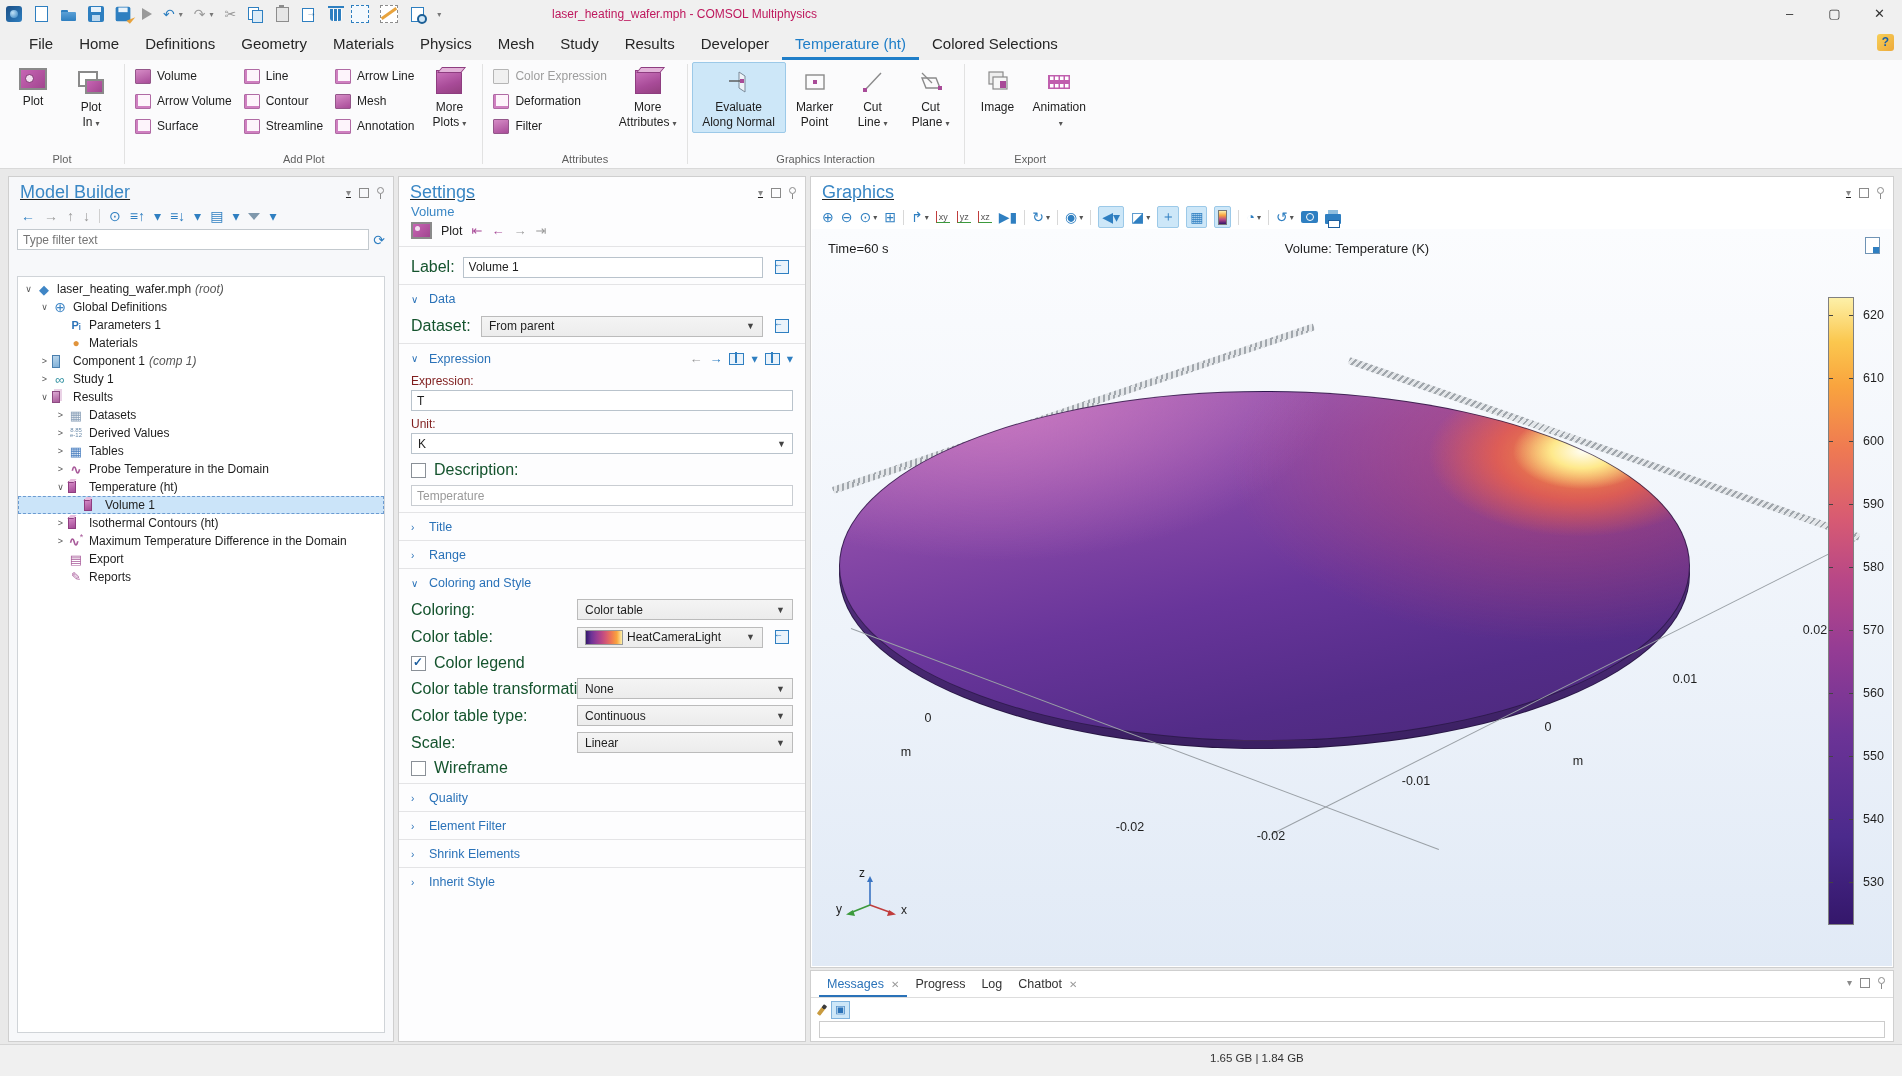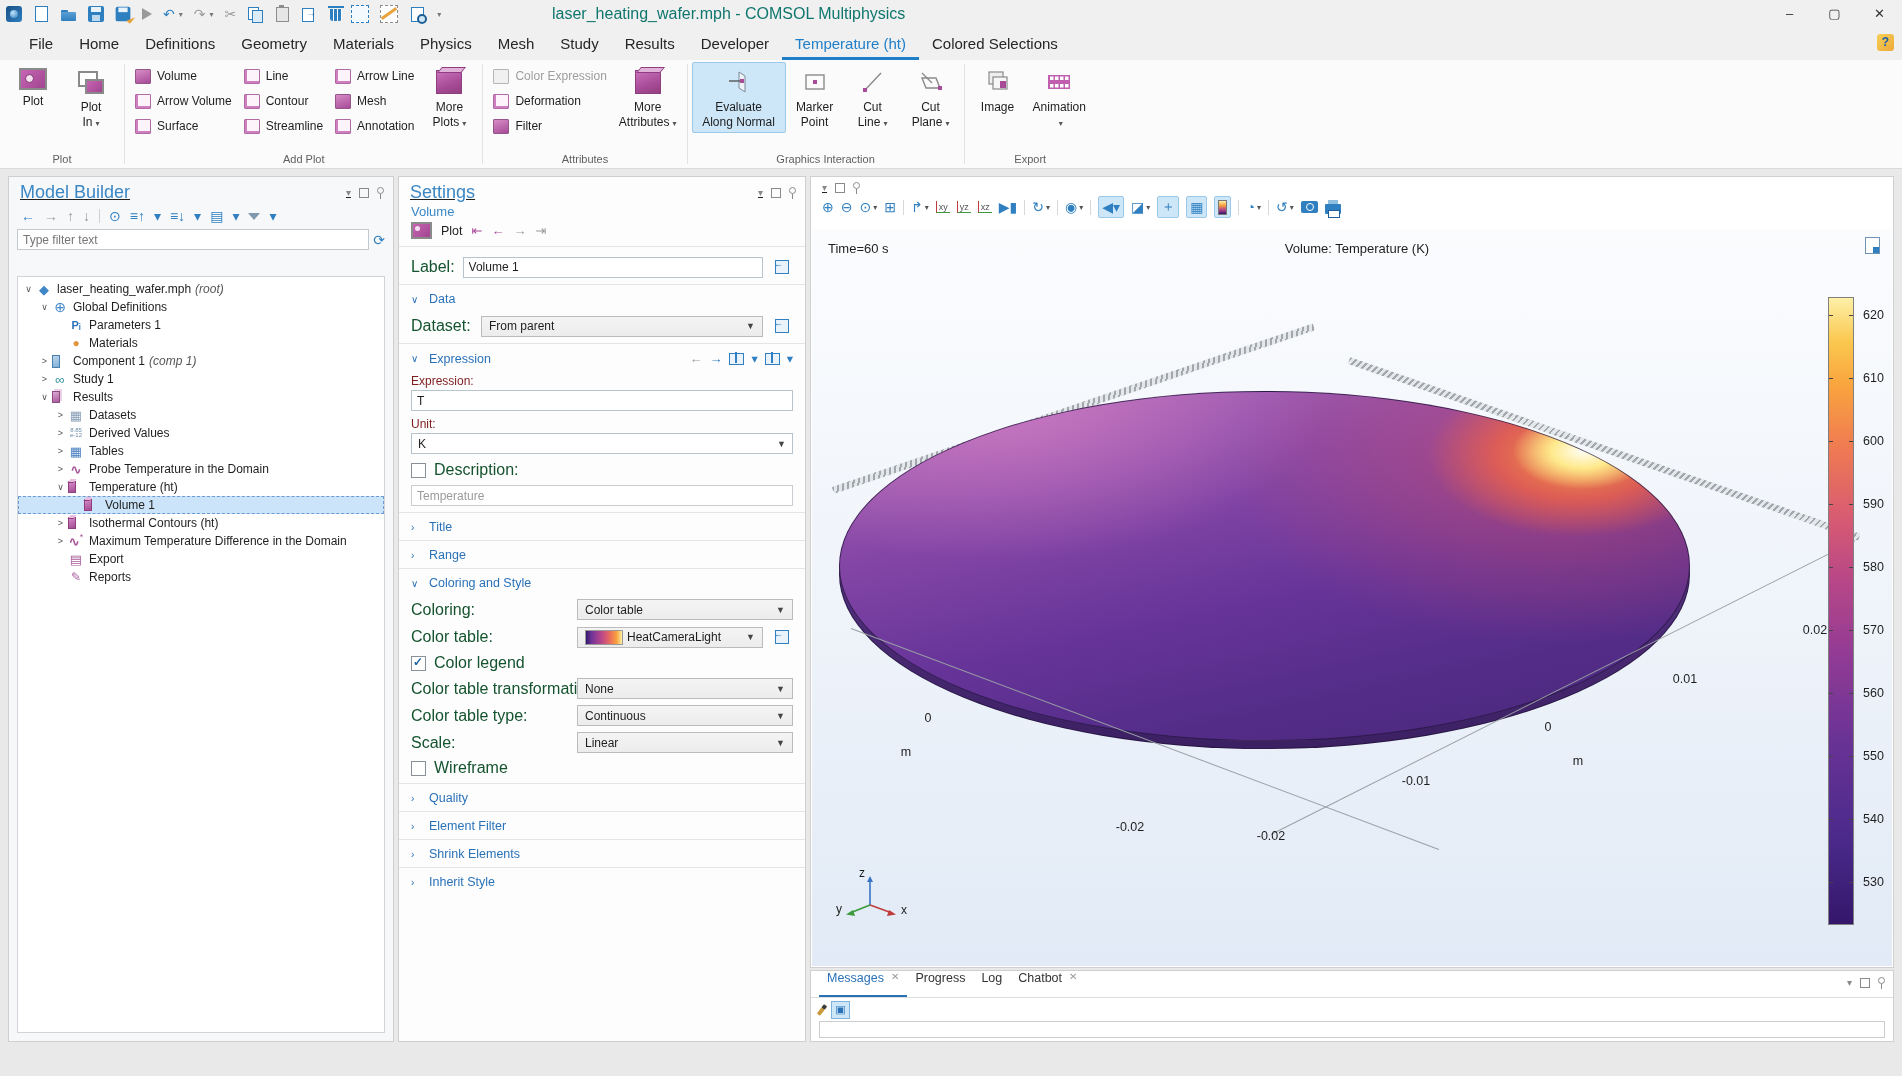--- a/index.html
+++ b/index.html
@@ -34,21 +34,21 @@
   .qi-paste::after{content:"";position:absolute;left:5px;top:-1px;width:5px;height:3px;background:#8d8d8d;}
   .qi-dup::before{content:"";position:absolute;left:1px;top:2px;width:10px;height:12px;background:#fff;border:1.3px solid #2e7fc0;}
   .qi-dup::after{content:"→";position:absolute;left:5px;top:1px;font-size:10px;color:#1c5f96;font-weight:bold;}
   .qi-del{background:repeating-linear-gradient(90deg,#2e7fc0 0 3px,#fff 3px 4px);border-radius:0 0 3px 3px;margin-top:2px;height:12px;width:12px;left:2px;}
   .qi-del::before{content:"";position:absolute;left:-2px;top:-3px;width:16px;height:2px;background:#2e7fc0;}
   .qi-sel{border:1.4px dashed #2e7fc0;background:#f4f9fd;}
   .qi-desel{border:1.4px dashed #8d8d8d;background:#fff;}
   .qi-desel::after{content:"";position:absolute;left:-1px;top:6px;width:18px;height:3px;background:#e8a33d;transform:rotate(-35deg);}
   .qi-find{width:11px;height:13px;margin:1px 2px;background:#fff;border:1.4px solid #2e7fc0;}
   .qi-find::after{content:"";position:absolute;right:-4px;bottom:-3px;width:6px;height:6px;border:2px solid #1c5f96;border-radius:50%;background:#cfe6f7;}
-  .window-title{position:absolute;left:552px;top:0;height:28px;line-height:28px;font-size:16px;color:#0f766e;}
+  .window-title{position:absolute;left:552px;top:0;height:28px;line-height:28px;font-size:12px;color:#be185d;}
   .win-controls{position:absolute;right:0;top:0;height:28px;display:flex;}
   .win-btn{width:45px;height:28px;line-height:28px;text-align:center;font-size:13px;color:#333;}
 
   
   .tabrow{position:absolute;left:0;top:28px;right:0;height:32px;background:#f0f0f0;display:flex;align-items:stretch;padding-left:16px;}
   .tab{padding:0 13px;line-height:32px;font-size:15px;color:#262626;white-space:nowrap;}
   .tab.active{color:#1f7ec8;box-shadow:inset 0 -3px 0 #1f7ec8;}
   .help-btn{position:absolute;right:8px;top:6px;width:17px;height:17px;background:linear-gradient(135deg,#f7cf58,#eda93a);
     border-radius:3px;color:#1a5fa8;font-weight:bold;font-size:12px;text-align:center;line-height:17px;}
 
@@ -200,21 +200,21 @@
   .cbar{position:absolute;left:1016px;top:68px;width:26px;height:628px;border:1px solid #808080;box-sizing:border-box;
     background:linear-gradient(to top,#34176b 0%,#4b2a8c 14%,#6b3396 30%,#953c94 44%,#b84787 55%,#d85b72 65%,#ef7a52 76%,#f9a43e 86%,#fbc74e 93%,#fdf0a8 100%);}
   .cnot{position:absolute;left:1017px;width:24px;height:1px;}
   .cnot::before{content:"";position:absolute;left:0;top:0;width:4px;height:1px;background:#444;}
   .cnot::after{content:"";position:absolute;right:0;top:0;width:4px;height:1px;background:#444;}
   .ctick{position:absolute;left:1051px;transform:translateY(-50%);font-size:12.5px;color:#1e1e1e;}
 
   
   #messages{left:810px;top:970px;width:1084px;height:72px;background:#fff;}
   .m-tabs{display:flex;align-items:stretch;height:26px;border-bottom:1px solid #ddd;padding-left:8px;position:relative;}
-  .mtab{display:flex;gap:7px;padding:0 8px;font-size:12.5px;color:#333;}
+  .mtab{display:flex;align-items:center;gap:7px;padding:0 8px;font-size:12.5px;color:#333;}
   .mtab.active{color:#2a72b8;box-shadow:inset 0 -2px 0 #2a72b8;}
   .mx{color:#9a9a9a;font-size:10px;}
   .m-hicons{position:absolute;right:8px;top:6px;display:flex;gap:8px;align-items:center;}
   .m-toolbar{display:flex;align-items:center;gap:7px;height:23px;padding-left:9px;}
   .brush{width:4px;height:12px;background:linear-gradient(180deg,#3c3c3c 0 4px,#c99b3f 4px);transform:rotate(38deg);border-radius:1px;display:inline-block;}
   .m-togl{width:17px;height:16px;background:#cde7f8;border:1px solid #7fb3dd;display:flex;align-items:center;justify-content:center;}
   .m-togl::after{content:"▣";color:#2a72b8;font-size:11px;}
   .m-input{margin:0 8px;height:15px;background:#fff;border:1px solid #ccc;}
 
   
@@ -734,20 +734,21 @@
     </div>
     <div class="divider"></div>
     <div class="sec-h">
       <span class="schev">›</span>
       <span class="title">Inherit Style</span>
     </div>
   </div>
 
   <div class="panel" id="graphics">
     <div class="panel-header">
+      <span class="panel-title">Graphics</span>
       <span class="hicons">
         <span class="hic">▾</span>
         <span class="hic-box"></span>
         <span class="pin"></span>
       </span>
     </div>
     <div class="g-toolbar">
       <span class="gt">⊕</span>
       <span class="gt">⊖</span>
       <span class="gt">⊙<span class="tiny">▾</span></span>
@@ -867,14 +868,17 @@
         <span class="pin"></span>
       </span>
     </div>
     <div class="m-toolbar">
       <span class="brush"></span>
       <span class="m-togl"></span>
     </div>
     <div class="m-input"></div>
   </div>
 
+  <div class="statusbar">
+    <span class="mem">1.65 GB | 1.84 GB</span>
+  </div>
 
 </div>
 
 </body></html>

